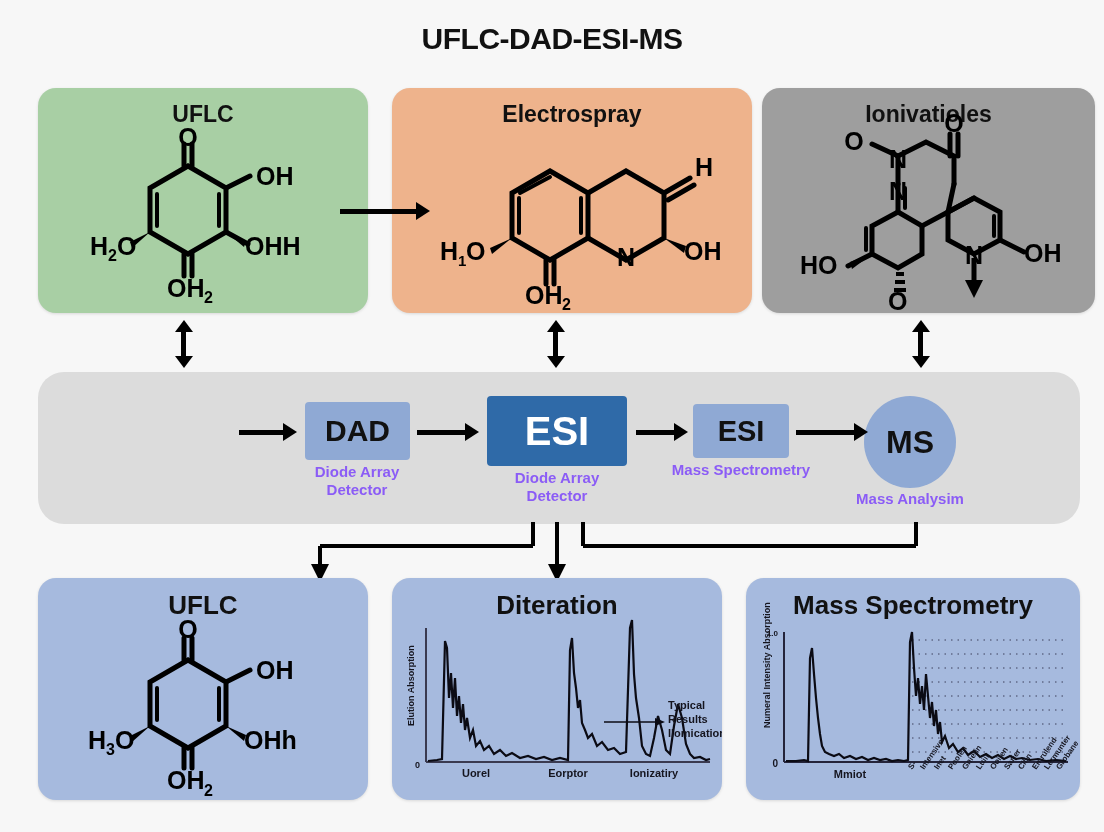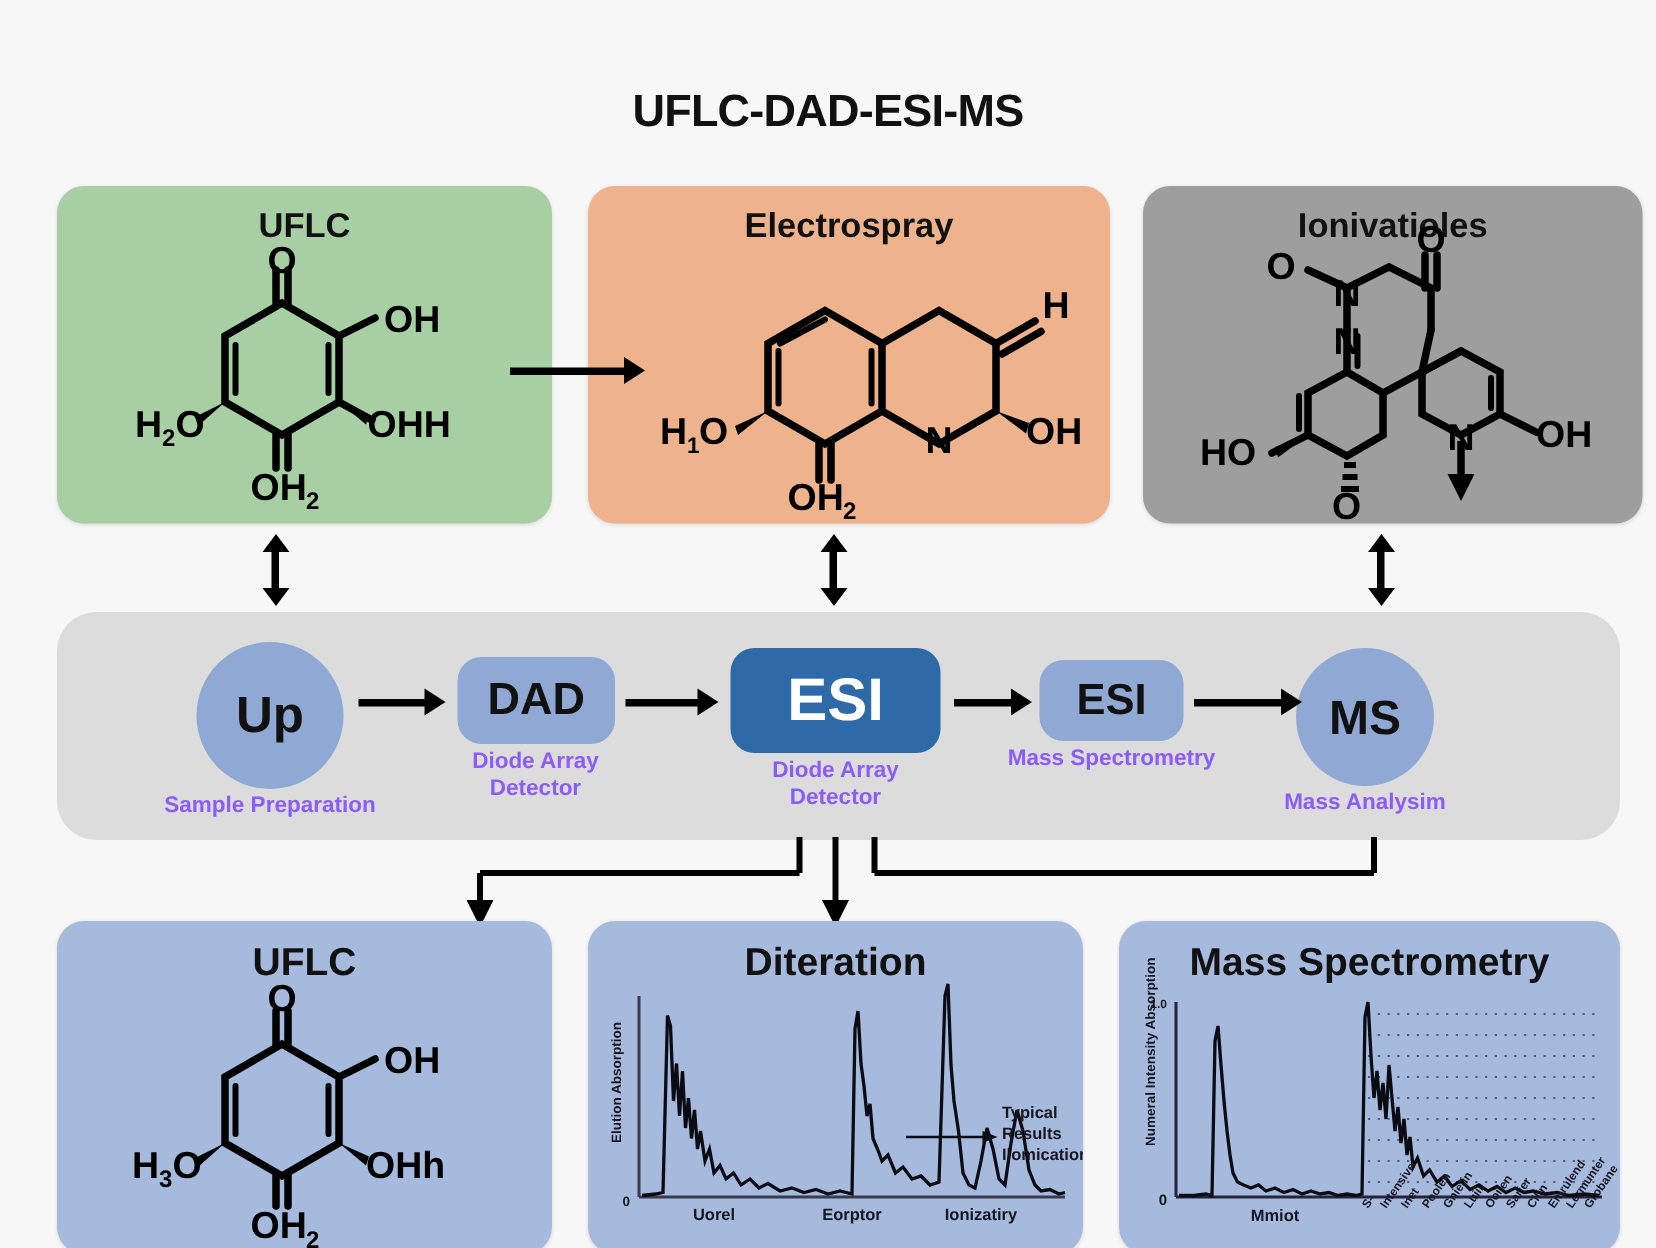--- a/index.html
+++ b/index.html
@@ -3,55 +3,55 @@
 <meta charset="utf-8">
 <style>
   html,body{margin:0;padding:0;}
   body{
     width:1104px;height:832px;
     background:#f7f7f7;
     font-family:"Liberation Sans", sans-serif;
     overflow:hidden;
     position:relative;
   }
-  #stage{position:absolute;inset:0;margin-top:36px;}
+  #stage{position:absolute;inset:0;}
 
   .title{
     position:absolute;left:0;top:22px;width:1104px;
     text-align:center;
     font-size:30px;font-weight:bold;color:#111;
     letter-spacing:-0.5px;
   }
 
   
   .panel{
     position:absolute;border-radius:18px;
     box-shadow:0 1px 3px rgba(0,0,0,.12);
   }
   .panel-title{
     position:absolute;left:0;right:0;top:14px;
     text-align:center;font-size:23px;font-weight:bold;color:#111;
     line-height:1.12;
   }
   #panel-uflc{left:38px;top:88px;width:330px;height:225px;background:#a8cfa4;}
-  #panel-esi {left:392px;top:88px;width:348px;height:225px;background:#eeb38c;}
+  #panel-esi {left:392px;top:88px;width:348px;height:225px;background:#eeb38c;padding-left:12px;}
   #panel-ion {left:762px;top:88px;width:333px;height:225px;background:#9e9e9e;}
 
   
   #pipeline{
     position:absolute;left:38px;top:372px;width:1042px;height:152px;
     background:#dcdcdc;border-radius:26px;
   }
   .node{position:absolute;}
   .node .shape{
     display:flex;align-items:center;justify-content:center;
     font-weight:bold;color:#111;
   }
   .circle .shape{border-radius:50%;background:#8fa9d4;}
-  .box .shape{border-radius:16px;background:#8fa9d4;}
+  .box .shape{border-radius:4px;background:#8fa9d4;}
   .box.dark .shape{background:#2f6aa8;color:#fff;}
   .node .caption{
     position:absolute;left:50%;transform:translateX(-50%);
     white-space:nowrap;text-align:center;
     font-size:15px;font-weight:bold;color:#8b5cf6;line-height:1.12;
   }
 
   .harrow{position:absolute;height:0;}
   .harrow .bar{position:absolute;left:0;top:-2px;height:5px;background:#000;}
   .harrow .head{
@@ -232,24 +232,20 @@
       <div class="dn"></div>
   </div>
 
   <div class="harrow" style="left:340px;top:211px;width:92px;">
     <div class="bar" style="width:78px;"></div>
     <div class="head" style="left:76px;"></div>
   </div>
 
   <div id="pipeline"></div>
 
-  <div class="node circle" style="left:131px;top:392px;">
-    <div class="shape" style="width:98px;height:98px;font-size:34px;">Up</div>
-    <div class="caption" style="top:101px;left:49px;">Sample Preparation</div>
-  </div>
 
   <div class="node box" style="left:305px;top:402px;">
     <div class="shape" style="width:105px;height:58px;font-size:30px;">DAD</div>
     <div class="caption" style="top:62px;left:52px;">Diode Array</div>
     <div class="caption" style="top:80px;left:52px;">Detector</div>
   </div>
 
   <div class="node box dark" style="left:487px;top:396px;">
     <div class="shape" style="width:140px;height:70px;font-size:40px;">ESI</div>
     <div class="caption" style="top:74px;left:70px;">Diode Array</div>

